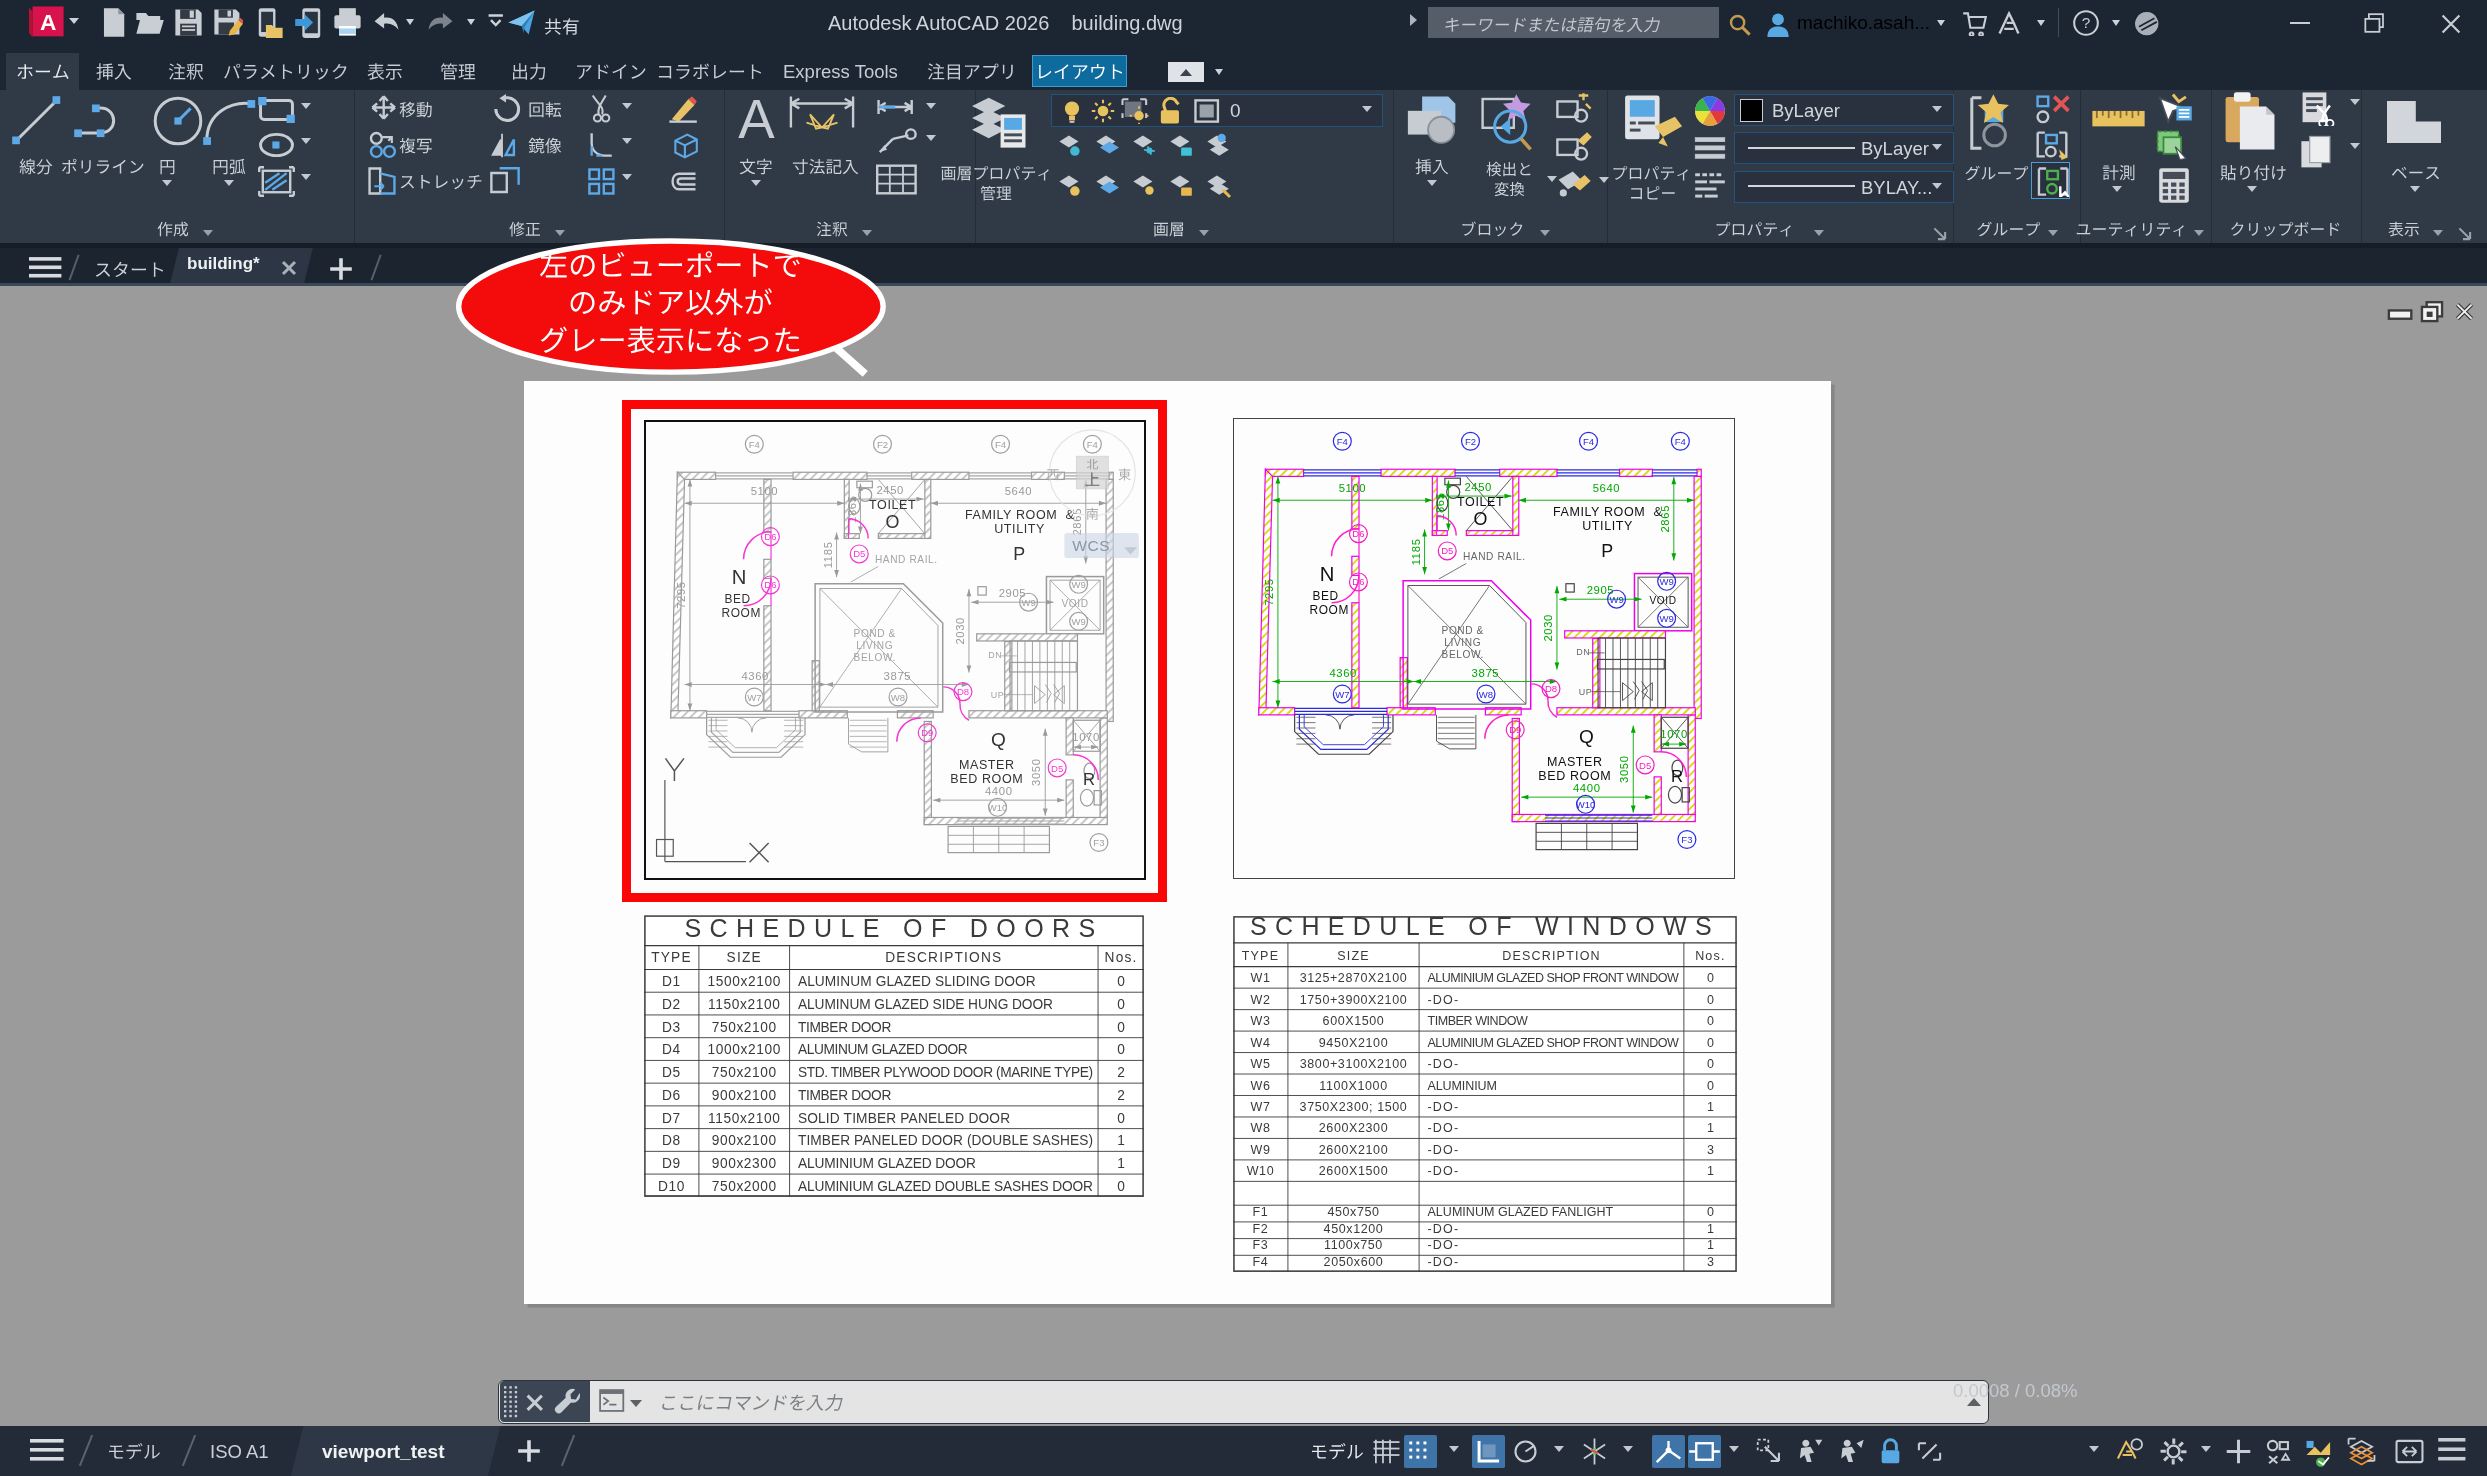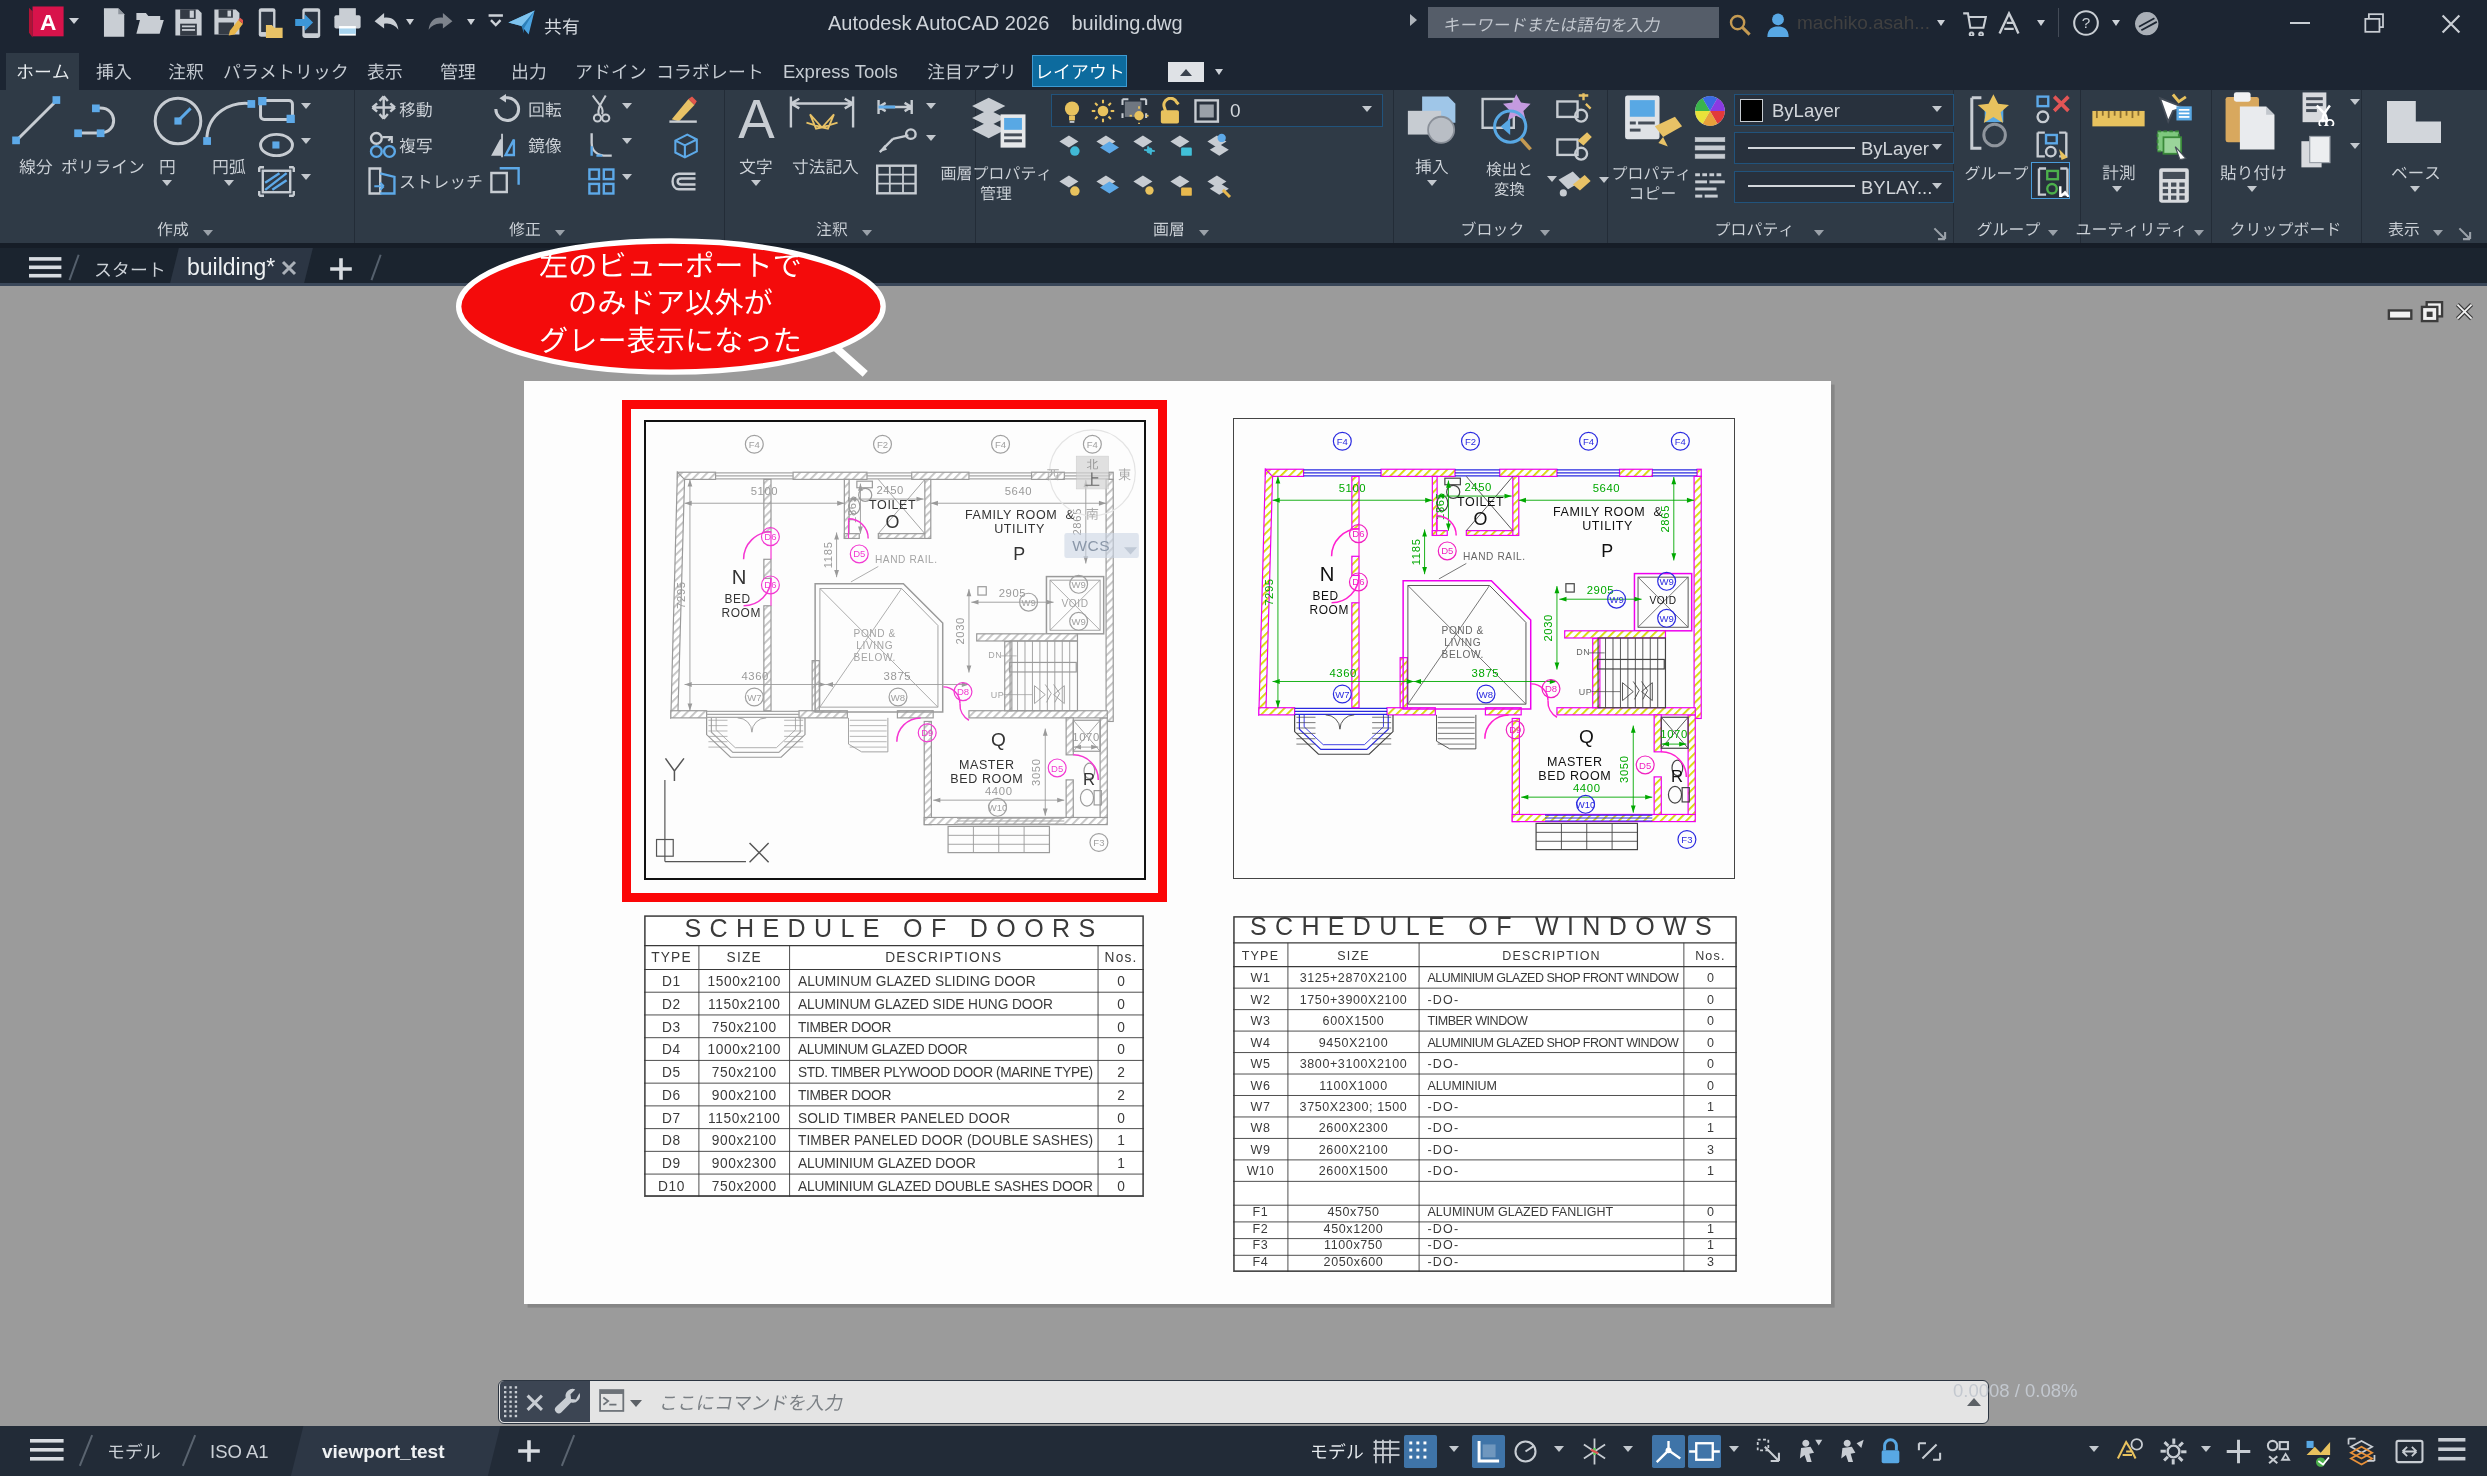--- a/index.html
+++ b/index.html
@@ -56,21 +56,21 @@
     </svg><svg style="position:absolute;left:544px;top:16px;overflow:visible" width="37" height="23" viewBox="0 -28.5 62 37.5">
       <path d="M17.6 -4.5C20.5 -2.4 24.1 0.6 25.9 2.4L28.1 1.0C26.1 -0.8 22.3 -3.7 19.6 -5.7ZM9.9 -5.6C8.2 -3.4 4.8 -0.8 1.9 0.8C2.4 1.2 3.2 1.9 3.6 2.4C6.7 0.7 10.0 -2.1 12.2 -4.7ZM2.7 -18.8V-16.7H8.4V-9.5H1.4V-7.3H28.7V-9.5H21.6V-16.7H27.6V-18.8H21.6V-24.9H19.3V-18.8H10.7V-24.9H8.4V-18.8ZM10.7 -9.5V-16.7H19.3V-9.5Z M41.7 -25.2C41.4 -23.9 41.0 -22.6 40.4 -21.3H31.9V-19.2H39.5C37.6 -15.2 34.8 -11.6 31.2 -9.1C31.6 -8.7 32.3 -7.9 32.6 -7.4C34.5 -8.7 36.2 -10.3 37.6 -12.2V2.4H39.9V-3.6H52.4V-0.4C52.4 0.0 52.3 0.2 51.8 0.2C51.2 0.2 49.4 0.2 47.4 0.1C47.7 0.8 48.0 1.7 48.1 2.3C50.7 2.3 52.4 2.3 53.4 2.0C54.4 1.6 54.7 0.9 54.7 -0.4V-15.7H40.1C40.8 -16.9 41.4 -18.0 41.9 -19.2H58.2V-21.3H42.8C43.3 -22.4 43.6 -23.6 44.0 -24.7ZM39.9 -8.7H52.4V-5.5H39.9ZM39.9 -10.6V-13.7H52.4V-10.6Z" fill="#d5dae0"></path>
     </svg><div class="abs" style="left:828px;top:12px;width:477px;height:24px;color:#ced3d9;font-size:20px;white-space:nowrap">Autodesk AutoCAD 2026&nbsp;&nbsp;&nbsp;&nbsp;building.dwg</div><div class="abs" style="left:1410px;top:14.3px;width:0;height:0;border-top:6.6px solid transparent;border-bottom:6.6px solid transparent;border-left:7.8px solid #aeb4bb"></div><div class="abs" style="left:1428px;top:7.2px;width:291px;height:31px;background:#555d69"></div><svg style="position:absolute;left:1441px;top:15px;overflow:visible" width="218" height="21" viewBox="0 -26.6 366 35.0">
       <path d="M3.0 -7.7 3.5 -5.2C4.1 -5.4 4.9 -5.5 6.0 -5.7C7.3 -6.0 10.3 -6.5 13.5 -7.0L14.6 -1.4C14.8 -0.5 14.9 0.3 15.0 1.3L17.6 0.8C17.3 0.0 17.1 -1.0 16.9 -1.8L15.7 -7.4L22.6 -8.5C23.7 -8.7 24.6 -8.8 25.1 -8.8L24.7 -11.2C24.1 -11.0 23.3 -10.9 22.2 -10.6L15.3 -9.5L14.2 -15.1L20.7 -16.1C21.4 -16.2 22.3 -16.4 22.7 -16.4L22.3 -18.8C21.8 -18.6 21.1 -18.4 20.3 -18.3C19.1 -18.1 16.5 -17.6 13.8 -17.2L13.2 -20.2C13.1 -20.8 13.0 -21.6 13.0 -22.1L10.4 -21.7C10.6 -21.1 10.8 -20.5 11.0 -19.8L11.6 -16.9C8.9 -16.4 6.5 -16.1 5.4 -16.0C4.5 -15.8 3.8 -15.8 3.1 -15.8L3.6 -13.2C4.4 -13.4 5.0 -13.6 5.8 -13.7L12.0 -14.7L13.1 -9.1C9.9 -8.6 6.9 -8.1 5.5 -7.9C4.7 -7.8 3.6 -7.7 3.0 -7.7Z M30.9 -12.1V-9.4C31.7 -9.5 33.2 -9.5 34.7 -9.5C36.8 -9.5 48.0 -9.5 50.1 -9.5C51.4 -9.5 52.6 -9.4 53.1 -9.4V-12.1C52.5 -12.1 51.5 -12.0 50.1 -12.0C48.0 -12.0 36.8 -12.0 34.7 -12.0C33.2 -12.0 31.7 -12.1 30.9 -12.1Z M80.5 -18.7 78.8 -19.8C78.3 -19.7 77.7 -19.6 77.1 -19.6C75.5 -19.6 63.6 -19.6 62.7 -19.6C61.5 -19.6 60.5 -19.6 59.7 -19.7C59.8 -19.1 59.8 -18.5 59.8 -17.8C59.8 -16.6 59.8 -12.7 59.8 -11.8C59.8 -11.3 59.8 -10.7 59.7 -10.1H62.2C62.2 -10.7 62.2 -11.4 62.2 -11.8C62.2 -12.7 62.2 -16.6 62.2 -17.4C64.2 -17.4 76.0 -17.4 77.6 -17.4C77.3 -14.1 76.6 -10.6 75.0 -8.1C72.7 -4.5 68.7 -2.0 64.5 -1.0L66.4 1.0C71.0 -0.5 74.8 -3.3 77.1 -6.9C79.1 -10.1 79.7 -14.1 80.2 -17.4C80.2 -17.6 80.4 -18.4 80.5 -18.7Z M86.9 -12.1V-9.4C87.7 -9.5 89.2 -9.5 90.7 -9.5C92.8 -9.5 104.0 -9.5 106.1 -9.5C107.4 -9.5 108.6 -9.4 109.1 -9.4V-12.1C108.5 -12.1 107.5 -12.0 106.1 -12.0C104.0 -12.0 92.8 -12.0 90.7 -12.0C89.2 -12.0 87.7 -12.1 86.9 -12.1Z M130.4 -20.2 128.8 -19.5C129.8 -18.2 130.6 -16.7 131.3 -15.2L132.9 -15.9C132.3 -17.2 131.1 -19.1 130.4 -20.2ZM133.8 -21.6 132.2 -20.8C133.2 -19.6 134.1 -18.1 134.8 -16.6L136.4 -17.4C135.7 -18.7 134.5 -20.6 133.8 -21.6ZM120.5 -2.1C120.5 -1.1 120.5 0.3 120.4 1.2H123.1C123.0 0.3 122.9 -1.2 122.9 -2.1V-11.3C126.0 -10.4 130.8 -8.5 133.9 -6.8L134.8 -9.2C131.9 -10.7 126.6 -12.7 122.9 -13.8V-18.4C122.9 -19.2 123.0 -20.4 123.1 -21.3H120.3C120.5 -20.4 120.5 -19.2 120.5 -18.4C120.5 -16.0 120.5 -3.7 120.5 -2.1Z M154.0 -5.0 154.0 -3.1C154.0 -1.2 152.7 -0.7 151.1 -0.7C148.3 -0.7 147.2 -1.7 147.2 -2.9C147.2 -4.2 148.6 -5.3 151.3 -5.3C152.2 -5.3 153.1 -5.2 154.0 -5.0ZM145.2 -13.2 145.2 -11.1C147.2 -10.9 150.3 -10.8 152.2 -10.8H153.8L153.9 -6.9C153.2 -7.1 152.4 -7.1 151.6 -7.1C147.5 -7.1 145.1 -5.4 145.1 -2.8C145.1 -0.1 147.3 1.3 151.3 1.3C155.0 1.3 156.2 -0.7 156.2 -2.6L156.2 -4.4C159.0 -3.4 161.3 -1.7 163.0 -0.1L164.2 -2.1C162.7 -3.4 159.8 -5.5 156.1 -6.5L155.9 -10.8C158.5 -10.9 161.0 -11.1 163.6 -11.5L163.7 -13.6C161.1 -13.2 158.6 -12.9 155.8 -12.8V-13.1V-16.7C158.5 -16.9 161.2 -17.1 163.4 -17.4L163.4 -19.4C160.9 -19.0 158.4 -18.8 155.8 -18.6L155.9 -20.4C155.9 -21.2 156.0 -21.7 156.0 -22.2H153.7C153.7 -21.8 153.8 -21.0 153.8 -20.6V-18.6H152.5C150.6 -18.6 147.1 -18.8 145.3 -19.2L145.3 -17.1C147.1 -16.9 150.6 -16.6 152.5 -16.6H153.7V-13.1V-12.7H152.2C150.4 -12.7 147.2 -12.9 145.2 -13.2Z M183.0 -13.5V-11.4C184.8 -11.6 186.5 -11.7 188.2 -11.7C189.9 -11.7 191.5 -11.6 192.9 -11.4L193.0 -13.5C191.5 -13.7 189.8 -13.7 188.2 -13.7C186.4 -13.7 184.5 -13.6 183.0 -13.5ZM183.6 -6.7 181.5 -6.9C181.3 -5.7 181.1 -4.7 181.1 -3.6C181.1 -0.8 183.5 0.5 187.9 0.5C190.0 0.5 191.8 0.4 193.3 0.1L193.4 -2.1C191.7 -1.8 189.8 -1.6 188.0 -1.6C184.0 -1.6 183.2 -2.9 183.2 -4.2C183.2 -4.9 183.4 -5.8 183.6 -6.7ZM174.2 -17.4C173.2 -17.4 172.2 -17.4 170.8 -17.6L170.9 -15.4C171.9 -15.3 172.9 -15.3 174.2 -15.3C174.9 -15.3 175.8 -15.3 176.7 -15.3C176.5 -14.3 176.3 -13.3 176.0 -12.3C175.0 -8.4 173.0 -2.7 171.3 0.2L173.8 1.0C175.2 -2.1 177.1 -7.8 178.1 -11.8C178.5 -13.0 178.8 -14.3 179.0 -15.6C181.0 -15.8 183.0 -16.1 184.9 -16.5V-18.7C183.1 -18.3 181.3 -17.9 179.5 -17.7L179.9 -19.8C180.0 -20.4 180.2 -21.4 180.4 -22.0L177.7 -22.3C177.8 -21.7 177.7 -20.7 177.6 -19.9C177.5 -19.4 177.4 -18.5 177.2 -17.5C176.1 -17.4 175.1 -17.4 174.2 -17.4Z M203.1 -21.4 200.7 -21.6C200.7 -21.0 200.6 -20.2 200.5 -19.6C200.1 -17.3 199.2 -11.9 199.2 -7.8C199.2 -4.0 199.7 -1.0 200.3 1.0L202.2 0.9C202.2 0.6 202.2 0.2 202.2 -0.1C202.2 -0.4 202.2 -1.0 202.3 -1.3C202.6 -2.7 203.6 -5.6 204.3 -7.5L203.1 -8.4C202.7 -7.3 202.0 -5.6 201.5 -4.3C201.3 -5.7 201.3 -6.9 201.3 -8.2C201.3 -11.3 202.1 -16.9 202.7 -19.5C202.7 -20.0 203.0 -20.9 203.1 -21.4ZM214.9 -5.2 215.0 -4.2C215.0 -2.4 214.3 -1.1 211.9 -1.1C209.9 -1.1 208.5 -1.9 208.5 -3.4C208.5 -4.7 210.0 -5.6 212.1 -5.6C213.1 -5.6 214.0 -5.5 214.9 -5.2ZM217.0 -21.6H214.5C214.5 -21.1 214.6 -20.3 214.6 -19.9V-16.4L211.9 -16.3C210.3 -16.3 208.8 -16.4 207.2 -16.5V-14.4C208.8 -14.3 210.3 -14.3 211.9 -14.3L214.6 -14.3C214.6 -12.0 214.8 -9.3 214.8 -7.1C214.0 -7.3 213.2 -7.4 212.2 -7.4C208.6 -7.4 206.5 -5.5 206.5 -3.1C206.5 -0.6 208.5 0.9 212.3 0.9C216.1 0.9 217.1 -1.3 217.1 -3.6V-4.2C218.6 -3.4 220.0 -2.3 221.4 -1.0L222.6 -2.9C221.1 -4.2 219.3 -5.6 217.1 -6.5C216.9 -8.8 216.7 -11.6 216.7 -14.4C218.4 -14.6 220.0 -14.7 221.6 -15.0V-17.1C220.1 -16.9 218.4 -16.6 216.7 -16.5C216.7 -17.8 216.8 -19.1 216.8 -19.9C216.8 -20.4 216.9 -21.0 217.0 -21.6Z M226.4 -14.9V-13.2H234.3V-14.9ZM226.6 -22.5V-20.9H234.3V-22.5ZM226.4 -11.1V-9.4H234.3V-11.1ZM225.1 -18.8V-17.1H235.3V-18.8ZM237.4 -7.8V2.2H239.4V1.0H247.2V2.1H249.3V-7.8ZM239.4 -1.0V-5.9H247.2V-1.0ZM235.4 -11.8V-10.0H251.0V-11.8H248.5V-17.8H242.1L242.6 -20.6H250.1V-22.5H236.2V-20.6H240.5L240.1 -17.8H236.7V-15.9H239.8C239.6 -14.4 239.3 -13.0 239.0 -11.8ZM241.8 -15.9H246.5V-11.8H241.1C241.3 -13.0 241.6 -14.4 241.8 -15.9ZM226.4 -7.2V2.2H228.2V0.9H234.4V-7.2ZM228.2 -5.5H232.5V-0.8H228.2Z M258.4 -13.4V-1.2H260.5V-3.2H269.4V-13.4ZM260.5 -11.5H267.3V-5.2H260.5ZM260.1 -23.5C258.6 -18.8 256.1 -14.3 253.0 -11.5C253.5 -11.1 254.5 -10.4 254.9 -10.0C256.7 -12.0 258.4 -14.5 259.9 -17.4H275.5C275.1 -5.8 274.6 -1.2 273.6 -0.2C273.3 0.1 272.9 0.2 272.3 0.2C271.5 0.2 269.6 0.2 267.5 0.0C267.9 0.6 268.2 1.6 268.2 2.2C270.1 2.3 272.0 2.4 273.1 2.3C274.2 2.2 274.9 1.9 275.6 1.0C276.8 -0.4 277.2 -5.1 277.7 -18.3C277.7 -18.6 277.7 -19.4 277.7 -19.4H260.9C261.4 -20.6 261.8 -21.8 262.2 -23.0Z M304.7 -12.3 303.8 -14.4C303.0 -14.0 302.3 -13.7 301.5 -13.4C300.0 -12.7 298.3 -12.0 296.4 -11.1C296.0 -12.7 294.5 -13.6 292.7 -13.6C291.5 -13.6 289.8 -13.2 288.8 -12.6C289.7 -13.8 290.6 -15.4 291.3 -16.9C294.3 -17.0 297.8 -17.2 300.6 -17.7L300.6 -19.8C298.0 -19.3 294.9 -19.0 292.1 -18.9C292.5 -20.2 292.7 -21.3 292.9 -22.1L290.6 -22.3C290.5 -21.3 290.3 -20.0 289.9 -18.8L288.0 -18.8C286.7 -18.8 284.8 -18.9 283.3 -19.1V-17.0C284.8 -16.9 286.7 -16.9 287.9 -16.9H289.1C288.1 -14.6 286.2 -11.7 282.7 -8.3L284.6 -6.9C285.5 -8.0 286.3 -9.0 287.1 -9.8C288.4 -11.0 290.2 -11.8 291.9 -11.8C293.2 -11.8 294.2 -11.3 294.5 -10.1C291.2 -8.4 287.9 -6.3 287.9 -3.0C287.9 0.4 291.1 1.3 295.1 1.3C297.5 1.3 300.6 1.0 302.8 0.8L302.8 -1.5C300.4 -1.1 297.4 -0.8 295.2 -0.8C292.3 -0.8 290.1 -1.1 290.1 -3.3C290.1 -5.2 291.9 -6.7 294.5 -8.0C294.5 -6.6 294.5 -4.8 294.4 -3.7H296.6L296.5 -9.0C298.6 -10.1 300.6 -10.9 302.2 -11.5C303.0 -11.8 304.0 -12.2 304.7 -12.3Z M320.4 -16.3C318.7 -8.4 315.2 -2.7 309.0 0.5C309.6 0.9 310.5 1.8 310.9 2.2C316.5 -1.1 320.1 -6.2 322.2 -13.5C323.5 -8.2 326.5 -2.0 333.4 2.2C333.7 1.6 334.6 0.8 335.1 0.4C324.0 -6.2 323.4 -16.8 323.4 -21.8H314.4V-19.7H321.3C321.4 -18.6 321.5 -17.4 321.7 -16.1Z M347.5 -23.5V-18.6V-17.4H338.3V-15.3H347.4C346.9 -10.0 345.1 -3.8 337.5 0.7C338.0 1.1 338.8 1.8 339.1 2.4C347.3 -2.6 349.2 -9.4 349.6 -15.3H359.2C358.6 -5.4 358.0 -1.4 357.0 -0.4C356.6 -0.1 356.3 0.0 355.7 0.0C355.0 0.0 353.2 -0.0 351.3 -0.2C351.7 0.4 351.9 1.3 352.0 2.0C353.7 2.0 355.5 2.1 356.5 2.0C357.6 1.9 358.2 1.7 358.9 0.9C360.1 -0.5 360.7 -4.7 361.3 -16.3C361.4 -16.6 361.4 -17.4 361.4 -17.4H349.7V-18.6V-23.5Z" fill="#c3c8cf" transform="skewX(-10)" transform-origin="center"></path>
     </svg><svg class="abs" style="left:1728px;top:13px" width="24" height="24" viewBox="0 0 40 40">
       <circle cx="16" cy="16" r="11" fill="none" stroke="#c49a52" stroke-width="4"></circle>
       <path d="M24 24 L36 36" stroke="#c49a52" stroke-width="5"></path>
     </svg><svg class="abs" style="left:1765px;top:10.7px" width="26" height="27.4" viewBox="0 0 44 46">
       <circle cx="22" cy="14" r="10" fill="#58a8e4"></circle>
       <path d="M4 44 C4 30 12 26 22 26 C32 26 40 30 40 44 Z" fill="#58a8e4"></path>
-    </svg><div class="abs" style="left:1797px;top:12px;color:#404040;font-size:19px">machiko.asah...</div><div class="abs" style="left:1937px;top:20px;width:0;height:0;border-left:4.8px solid transparent;border-right:4.8px solid transparent;border-top:6px solid #cdd2d8"></div><svg class="abs" style="left:1962px;top:10.7px" width="25" height="25" viewBox="0 0 42 42">
+    </svg><div class="abs" style="left:1797px;top:12px;color:#000000;font-size:19px">machiko.asah...</div><div class="abs" style="left:1937px;top:20px;width:0;height:0;border-left:4.8px solid transparent;border-right:4.8px solid transparent;border-top:6px solid #cdd2d8"></div><svg class="abs" style="left:1962px;top:10.7px" width="25" height="25" viewBox="0 0 42 42">
       <path d="M2 4 L10 4 L14 28 L36 28 L40 10 L12 10 M16 36 a3 3 0 1 0 0.1 0 M32 36 a3 3 0 1 0 0.1 0" stroke="#c9ced4" stroke-width="3.5" fill="none"></path>
     </svg><svg class="abs" style="left:1996px;top:10.7px" width="26" height="25" viewBox="0 0 44 42">
       <path d="M6 38 L22 4 L30 20 L18 20 M38 38 L30 20 M14 30 L30 30" stroke="#c9ced4" stroke-width="4" fill="none"></path>
     </svg><div class="abs" style="left:2037px;top:20px;width:0;height:0;border-left:4.8px solid transparent;border-right:4.8px solid transparent;border-top:6px solid #cdd2d8"></div><div class="abs" style="left:2058px;top:8.4px;width:1.2px;height:29px;background:#434b57"></div><svg class="abs" style="left:2073px;top:9.5px" width="26" height="26" viewBox="0 0 44 44">
       <circle cx="22" cy="22" r="20" fill="none" stroke="#c9ced4" stroke-width="3.5"></circle>
       <text x="22" y="31" font-size="26" fill="#c9ced4" text-anchor="middle" font-family="Liberation Sans">?</text>
     </svg><div class="abs" style="left:2112px;top:20px;width:0;height:0;border-left:4.8px solid transparent;border-right:4.8px solid transparent;border-top:6px solid #cdd2d8"></div><svg class="abs" style="left:2133px;top:9.5px" width="27.4" height="27.4" viewBox="0 0 46 46">
       <path d="M23 2 a21 21 0 1 0 0.1 0 Z M10 28 L36 14 M14 34 L40 20" fill="#a9afb7" stroke="#1c2532" stroke-width="3"></path>
     </svg><div class="abs" style="left:2290px;top:21.5px;width:20px;height:2.4px;background:#c9ced4"></div><svg class="abs" style="left:2364px;top:13px" width="21.5" height="20" viewBox="0 0 36 34">
       <rect x="8" y="2" width="24" height="22" fill="none" stroke="#c9ced4" stroke-width="3"></rect>
@@ -460,21 +460,21 @@
       </svg><div class="abs" style="left:2433px;top:230px;width:0;height:0;border-left:5.4px solid transparent;border-right:5.4px solid transparent;border-top:6.6px solid #9aa1a9"></div><svg class="abs" style="left:2457px;top:226px" width="16.7" height="16.7" viewBox="0 0 28 28">
         <path d="M4 4 L22 22 M22 22 L22 10 M22 22 L10 22" stroke="#9aa1a9" stroke-width="3.5" fill="none"></path>
       </svg><div class="abs" style="left:0;top:248px;width:2487px;height:39px;background:#1b242f"></div><svg class="abs" style="left:29px;top:257px" width="36" height="23" viewBox="0 0 60 38">
         <g fill="#d8dce1">
           <rect x="0" y="0" width="54" height="6"></rect>
           <rect x="0" y="14" width="54" height="6"></rect>
           <rect x="0" y="28" width="54" height="6"></rect>
         </g>
       </svg><div class="abs" style="left:73px;top:254px;width:2.4px;height:27.4px;background:#55606d;transform:rotate(20deg)"></div><svg style="position:absolute;left:94px;top:259px;overflow:visible" width="73" height="23" viewBox="0 -28.5 122 37.5">
         <path d="M24.0 -20.1 22.5 -21.2C22.0 -21.1 21.2 -21.0 20.2 -21.0C19.1 -21.0 9.8 -21.0 8.6 -21.0C7.7 -21.0 6.0 -21.1 5.6 -21.2V-18.4C5.9 -18.5 7.6 -18.6 8.6 -18.6C9.7 -18.6 19.3 -18.6 20.3 -18.6C19.6 -16.1 17.4 -12.6 15.4 -10.3C12.3 -6.8 7.8 -3.2 3.0 -1.3L4.9 0.7C9.4 -1.3 13.4 -4.6 16.6 -8.1C19.7 -5.4 22.9 -1.9 24.9 0.8L27.0 -1.0C25.0 -3.4 21.4 -7.3 18.2 -10.0C20.3 -12.7 22.2 -16.2 23.2 -18.8C23.4 -19.2 23.8 -19.8 24.0 -20.1Z M46.1 -23.6 43.4 -24.4C43.2 -23.6 42.7 -22.6 42.4 -22.1C41.0 -19.3 37.9 -14.8 32.8 -11.6L34.8 -10.0C38.1 -12.4 40.8 -15.3 42.7 -18.0H52.9C52.3 -15.5 50.7 -12.3 48.8 -9.7C46.7 -11.2 44.4 -12.6 42.5 -13.7L40.8 -12.1C42.8 -10.9 45.0 -9.3 47.2 -7.8C44.5 -4.9 40.6 -2.1 35.6 -0.5L37.7 1.3C42.8 -0.6 46.5 -3.3 49.2 -6.3C50.4 -5.3 51.5 -4.4 52.4 -3.6L54.2 -5.6C53.2 -6.4 52.0 -7.3 50.8 -8.3C53.1 -11.3 54.7 -14.8 55.5 -17.6C55.6 -18.1 55.9 -18.8 56.2 -19.2L54.2 -20.4C53.7 -20.2 53.0 -20.1 52.2 -20.1H44.1L44.7 -21.2C45.0 -21.8 45.6 -22.8 46.1 -23.6Z M63.1 -13.0V-10.0C64.0 -10.1 65.6 -10.2 67.2 -10.2C69.5 -10.2 81.5 -10.2 83.7 -10.2C85.0 -10.2 86.3 -10.1 86.9 -10.0V-13.0C86.2 -12.9 85.2 -12.8 83.7 -12.8C81.5 -12.8 69.5 -12.8 67.2 -12.8C65.5 -12.8 64.0 -12.9 63.1 -13.0Z M100.1 -2.6C100.1 -1.5 100.0 -0.1 99.9 0.9H102.8C102.7 -0.1 102.6 -1.7 102.6 -2.6L102.6 -12.5C105.9 -11.5 111.1 -9.5 114.4 -7.7L115.4 -10.3C112.3 -11.8 106.6 -14.0 102.6 -15.2V-20.1C102.6 -21.0 102.7 -22.3 102.8 -23.2H99.9C100.0 -22.3 100.1 -20.9 100.1 -20.1C100.1 -17.6 100.1 -4.3 100.1 -2.6Z" fill="#ccd1d7"></path>
-      </svg><div class="abs" style="left:174px;top:248px;width:134px;height:39px;background:#2c3644;transform:skewX(-14deg)"></div><div class="abs" style="left:187px;top:254px;color:#eef1f3;font-size:23px;font-weight:normal">building*</div><svg class="abs" style="left:280px;top:259px" width="18" height="18" viewBox="0 0 30 30">
+      </svg><div class="abs" style="left:174px;top:248px;width:134px;height:39px;background:#2c3644;transform:skewX(-14deg)"></div><div class="abs" style="left:187px;top:254px;color:#eef1f3;font-size:17px;font-weight:bold">building*</div><svg class="abs" style="left:280px;top:259px" width="18" height="18" viewBox="0 0 30 30">
         <path d="M5 5 L25 25 M25 5 L5 25" stroke="#aab0b8" stroke-width="5"></path>
       </svg><svg class="abs" style="left:329px;top:257px" width="24" height="24" viewBox="0 0 40 40">
         <path d="M20 2 L20 38 M2 20 L38 20" stroke="#d8dce1" stroke-width="6"></path>
       </svg><div class="abs" style="left:375px;top:254px;width:2.4px;height:27.4px;background:#55606d;transform:rotate(20deg)"></div><div class="abs" style="left:0;top:283px;width:2487px;height:3.6px;background:#3a4759"></div><div class="abs" style="left:0;top:286px;width:2487px;height:1139px;background:#9b9b9b"></div><svg class="abs" style="left:2387px;top:301px" width="90" height="26" viewBox="0 0 150 44">
 <rect x="2" y="16" width="38" height="14" fill="#f2f2f2" stroke="#3c3c3c" stroke-width="4"></rect>
 <rect x="66" y="2" width="26" height="24" fill="#f2f2f2" stroke="#3c3c3c" stroke-width="4"></rect>
 <rect x="58" y="10" width="26" height="24" fill="#f2f2f2" stroke="#3c3c3c" stroke-width="4"></rect>
 <rect x="66" y="18" width="10" height="9" fill="#3c3c3c"></rect>
 <path d="M118 6 L142 30 M142 6 L118 30" stroke="#3c3c3c" stroke-width="7"></path>
 <path d="M118 6 L142 30 M142 6 L118 30" stroke="#f2f2f2" stroke-width="3"></path>

